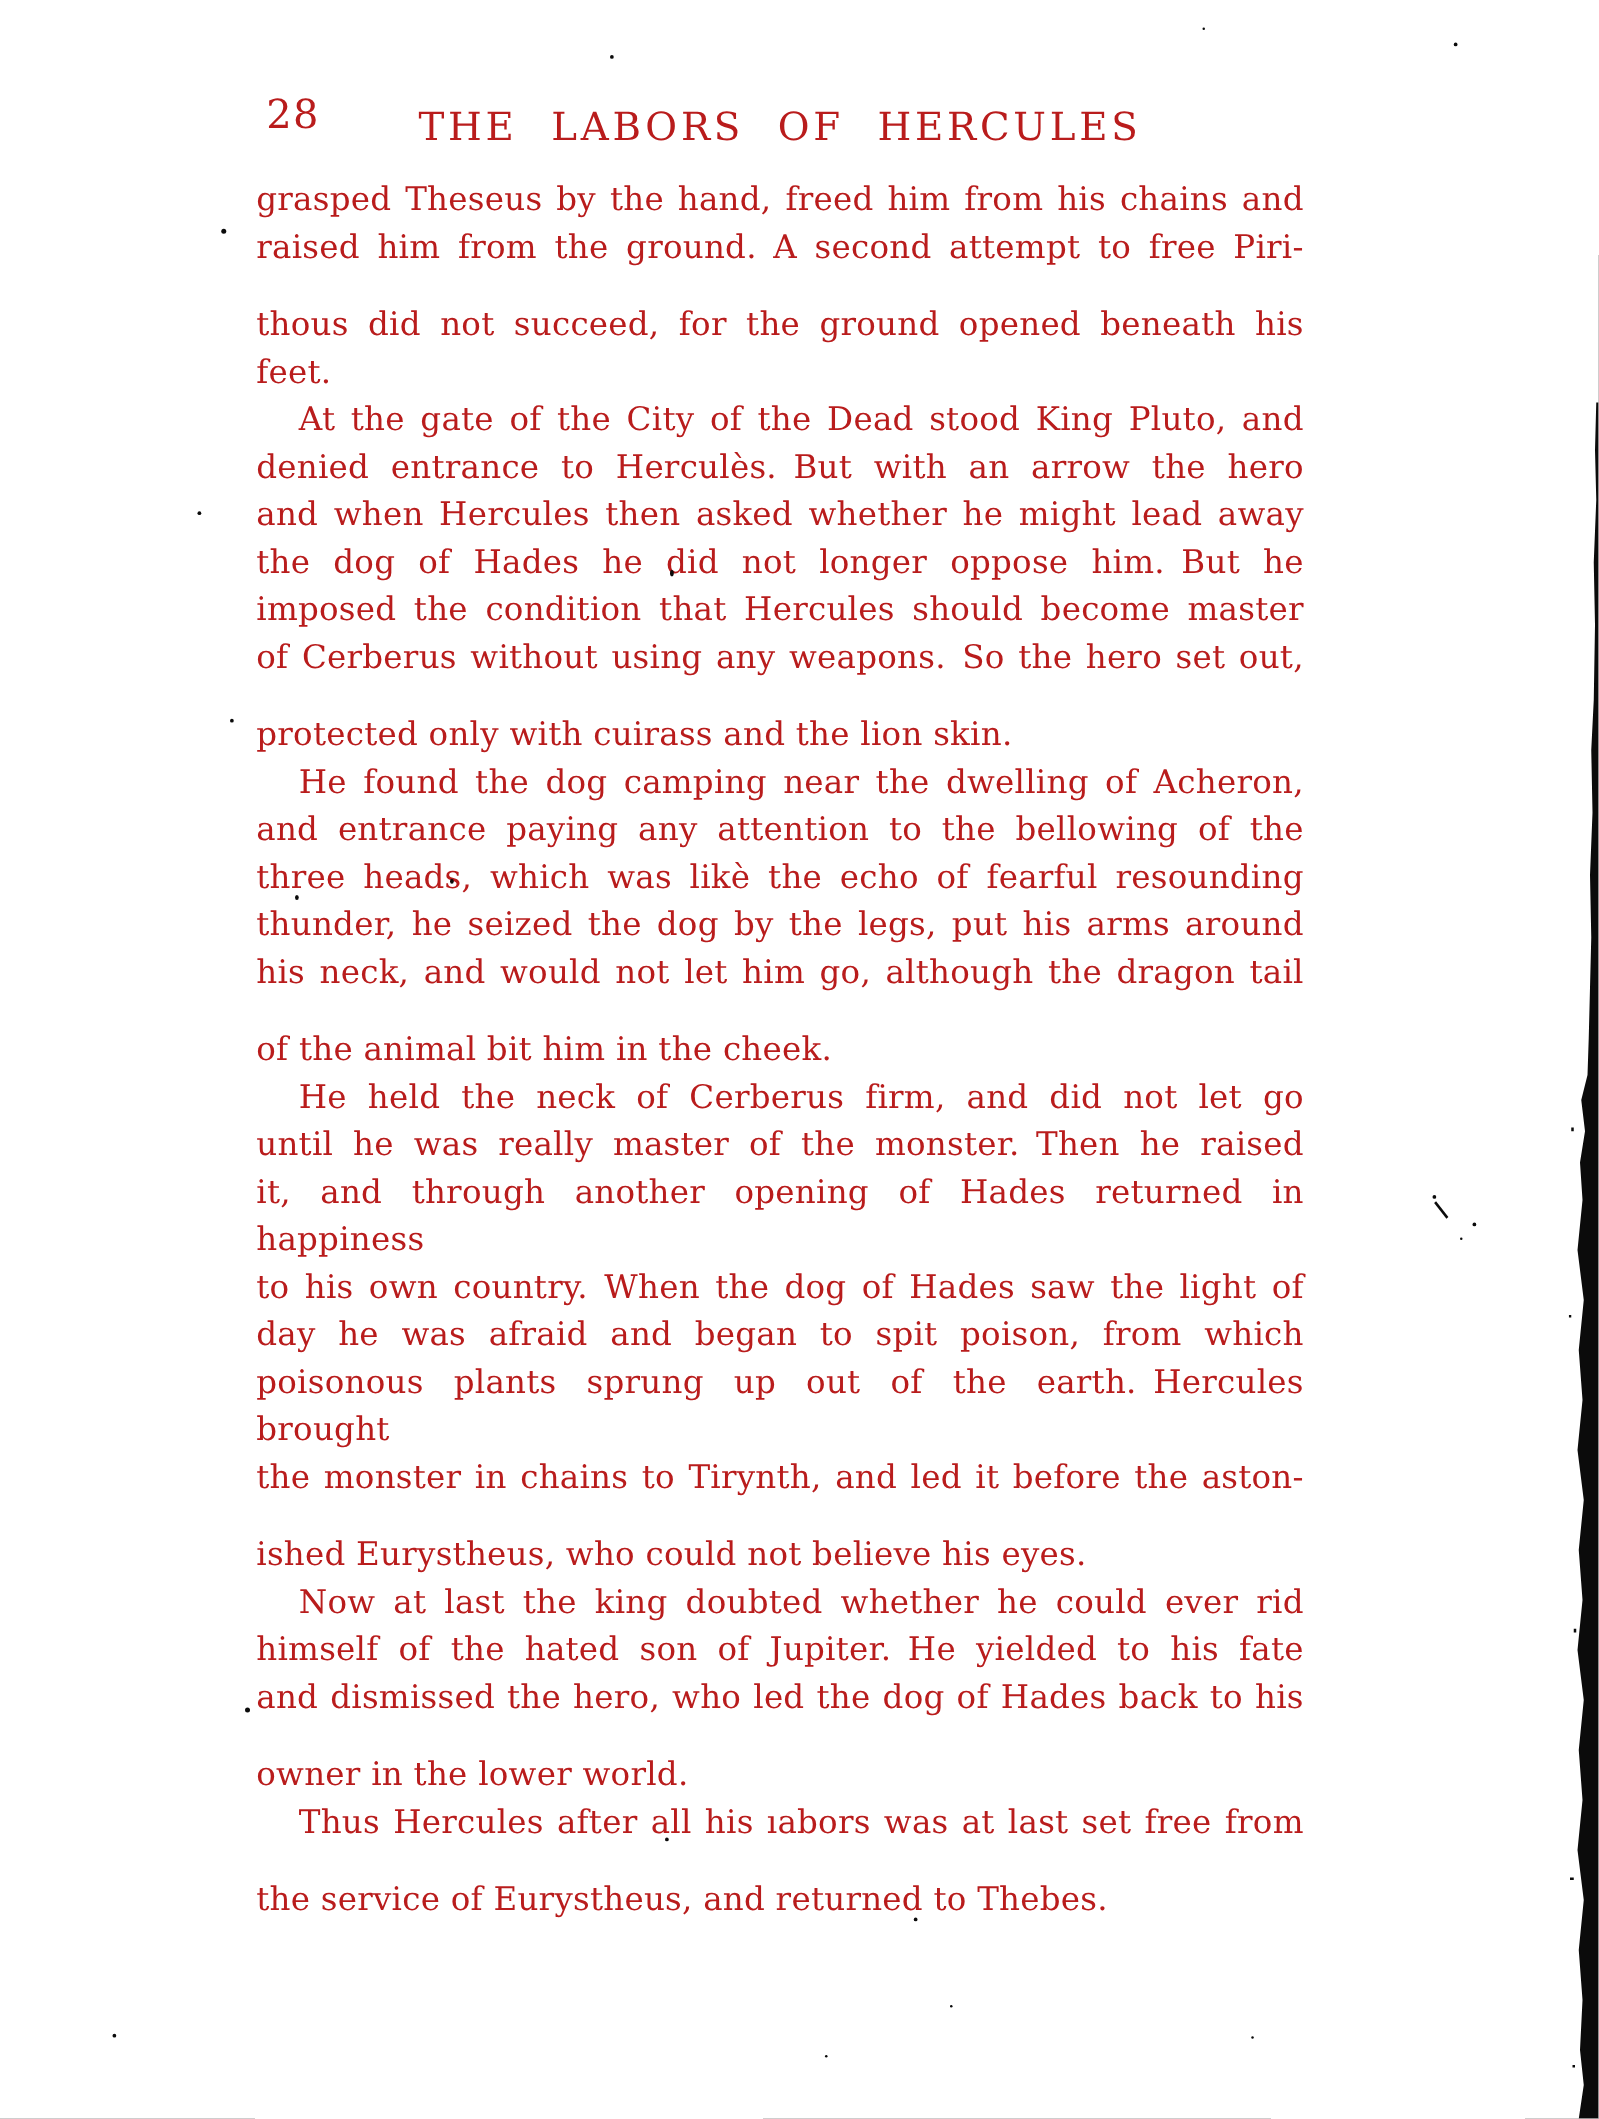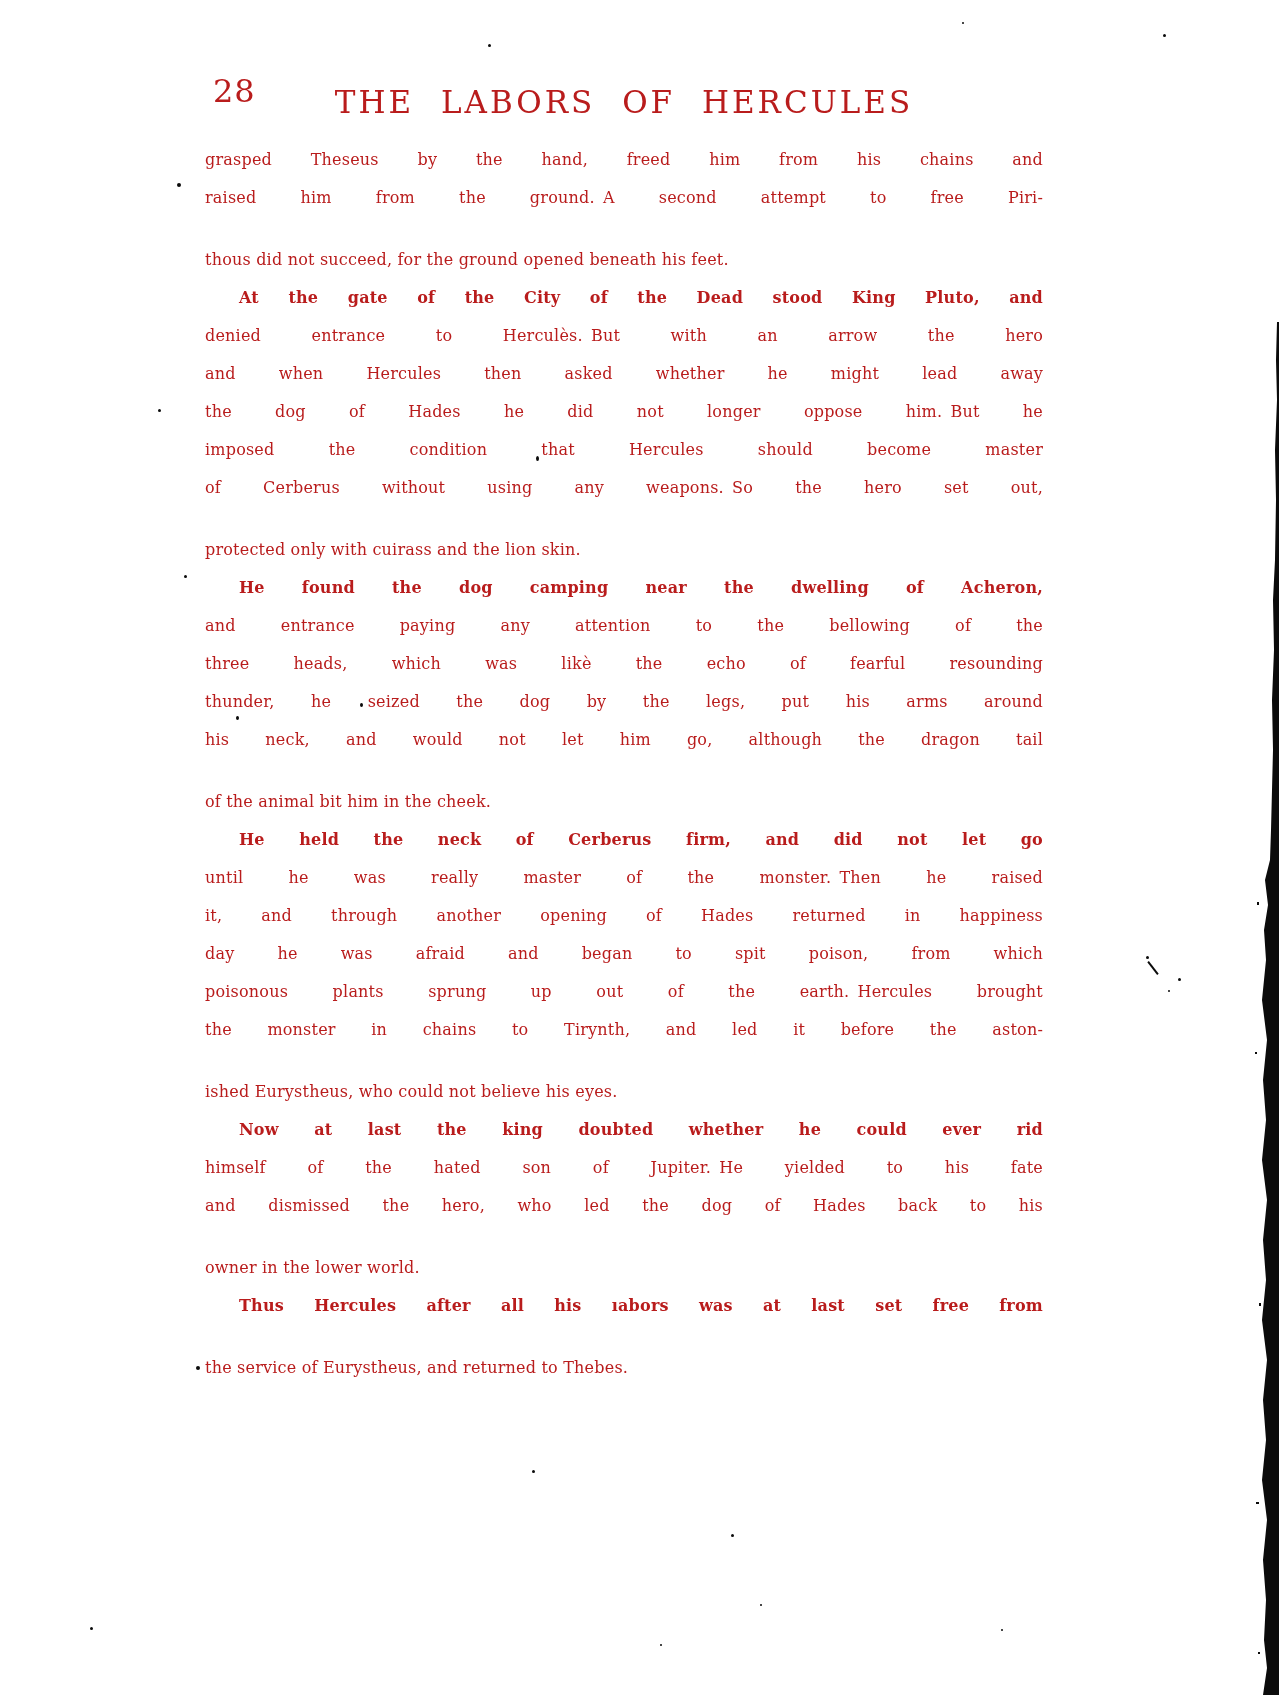--- a/index.html
+++ b/index.html
@@ -31,26 +31,26 @@
     line-height: 36px;
     letter-spacing: 3px;
     word-spacing: 14px;
     white-space: nowrap;
   }
   .body-text {
     position: absolute;
     left: 205px;
     top: 141px;
     width: 838px;
-    font-size: 16px;
+    font-size: 26px;
     line-height: 38px;
     letter-spacing: 0.2px;
   }
   .para { margin: 0; }
-  .para.indent .line:first-child { text-indent: 34px; font-weight: bold; }
+  .para.indent .line:first-child { text-indent: 34px; }
   .line {
     text-align: justify;
     text-align-last: justify;
     white-space: normal;
   }
   .line.last { text-align-last: left; margin-top: 24px; }
   .gutter {
     position: absolute;
     top: 0;
     right: 0;
@@ -97,20 +97,21 @@
         <div class="line">and entrance paying any attention to the bellowing of the</div>
         <div class="line">three heads, which was likè the echo of fearful resounding</div>
         <div class="line">thunder, he seized the dog by the legs, put his arms around</div>
         <div class="line">his neck, and would not let him go, although the dragon tail</div>
         <div class="line last">of the animal bit him in the cheek.</div>
       </div>
       <div class="para indent">
         <div class="line">He held the neck of Cerberus firm, and did not let go</div>
         <div class="line">until he was really master of the monster. Then he raised</div>
         <div class="line">it, and through another opening of Hades returned in happiness</div>
+        <div class="line">to his own country. When the dog of Hades saw the light of</div>
         <div class="line">day he was afraid and began to spit poison, from which</div>
         <div class="line">poisonous plants sprung up out of the earth. Hercules brought</div>
         <div class="line">the monster in chains to Tirynth, and led it before the aston-</div>
         <div class="line last">ished Eurystheus, who could not believe his eyes.</div>
       </div>
       <div class="para indent">
         <div class="line">Now at last the king doubted whether he could ever rid</div>
         <div class="line">himself of the hated son of Jupiter. He yielded to his fate</div>
         <div class="line">and dismissed the hero, who led the dog of Hades back to his</div>
         <div class="line last">owner in the lower world.</div>

